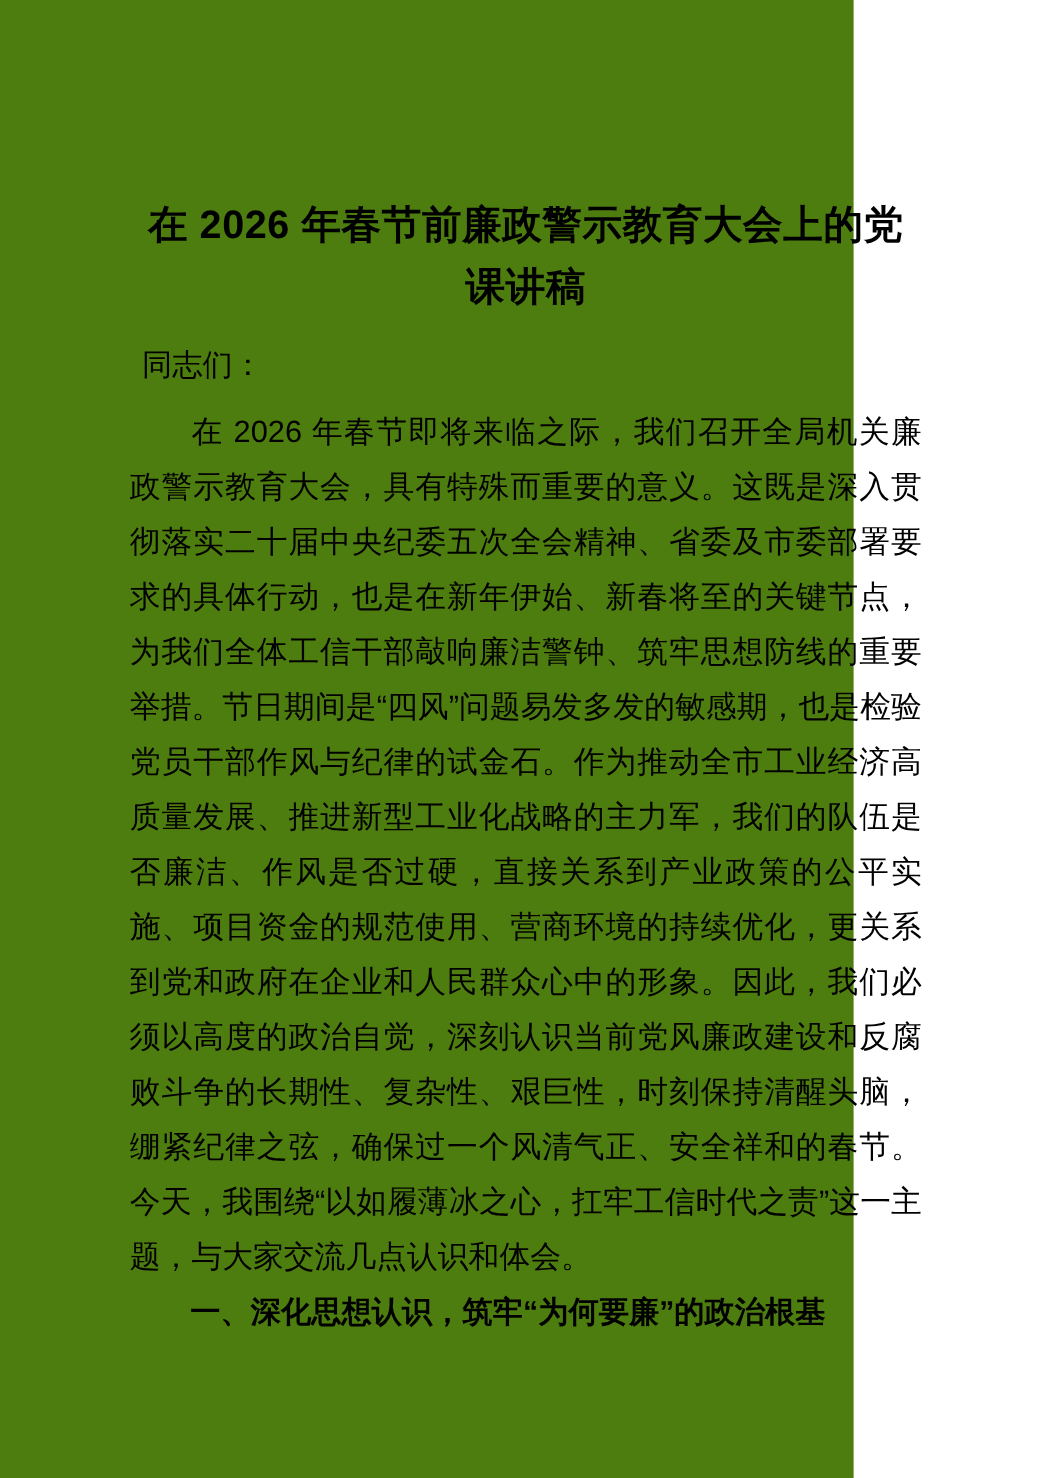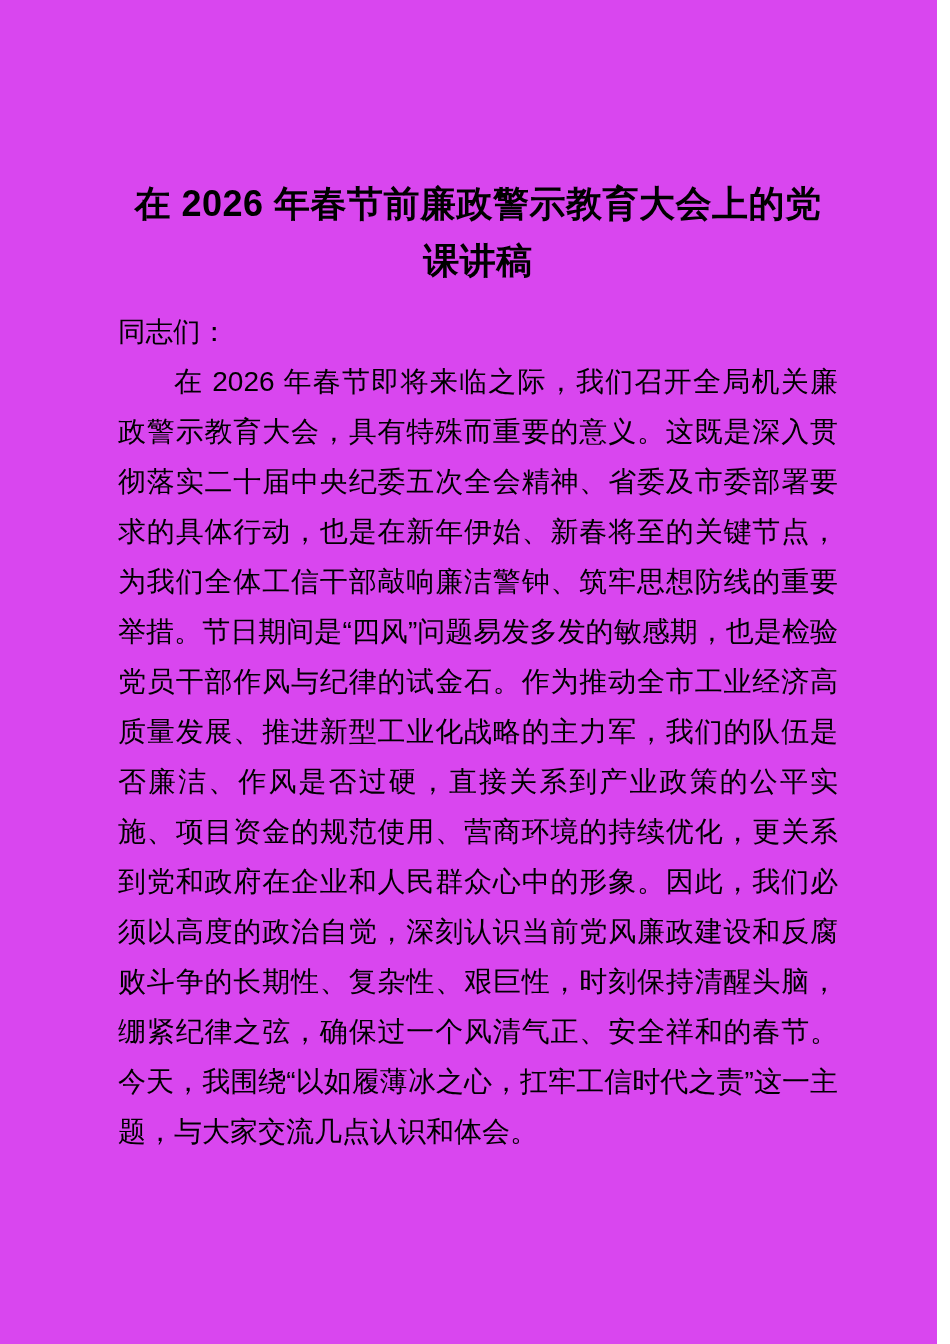--- a/index.html
+++ b/index.html
@@ -9,38 +9,38 @@
   body {
     width: 950px;
     height: 1344px;
     background: #ffffff;
     font-family: "Liberation Sans", "DejaVu Sans", sans-serif;
     color: #000000;
     overflow: hidden;
   }
   .page {
     position: relative;
-    width: 937px;
+    width: 776px;
     height: 1344px;
-    background: #d946ef;
+    background: #4d7c0f;
     box-sizing: border-box;
     padding: 175px 112px 0 118px;
   }
   .doc-title {
     margin: 0 0 18px 0;
     width: 720px;
     font-size: 36px;
     font-weight: 700;
     line-height: 57px;
     text-align: center;
     letter-spacing: 0.5px;
     color: #000000;
   }
   .doc-salutation {
-    margin: 0;
+    margin: 11px;
     width: 720px;
     font-size: 27.5px;
     font-weight: 400;
     line-height: 50px;
     color: #000000;
   }
   .doc-paragraph {
     margin: 0;
     width: 720px;
     font-size: 28px;
@@ -64,13 +64,14 @@
 </head>
 <body>
 
 <div class="page">
   <h1 class="doc-title">在 2026 年春节前廉政警示教育大会上的党课讲稿</h1>
 
   <p class="doc-salutation">同志们：</p>
 
   <p class="doc-paragraph">在 2026 年春节即将来临之际，我们召开全局机关廉政警示教育大会，具有特殊而重要的意义。这既是深入贯彻落实二十届中央纪委五次全会精神、省委及市委部署要求的具体行动，也是在新年伊始、新春将至的关键节点，为我们全体工信干部敲响廉洁警钟、筑牢思想防线的重要举措。节日期间是“四风”问题易发多发的敏感期，也是检验党员干部作风与纪律的试金石。作为推动全市工业经济高质量发展、推进新型工业化战略的主力军，我们的队伍是否廉洁、作风是否过硬，直接关系到产业政策的公平实施、项目资金的规范使用、营商环境的持续优化，更关系到党和政府在企业和人民群众心中的形象。因此，我们必须以高度的政治自觉，深刻认识当前党风廉政建设和反腐败斗争的长期性、复杂性、艰巨性，时刻保持清醒头脑，绷紧纪律之弦，确保过一个风清气正、安全祥和的春节。今天，我围绕“以如履薄冰之心，扛牢工信时代之责”这一主题，与大家交流几点认识和体会。</p>
 
+  <p class="doc-heading">一、深化思想认识，筑牢“为何要廉”的政治根基</p>
 </div>
 
 </body></html>

